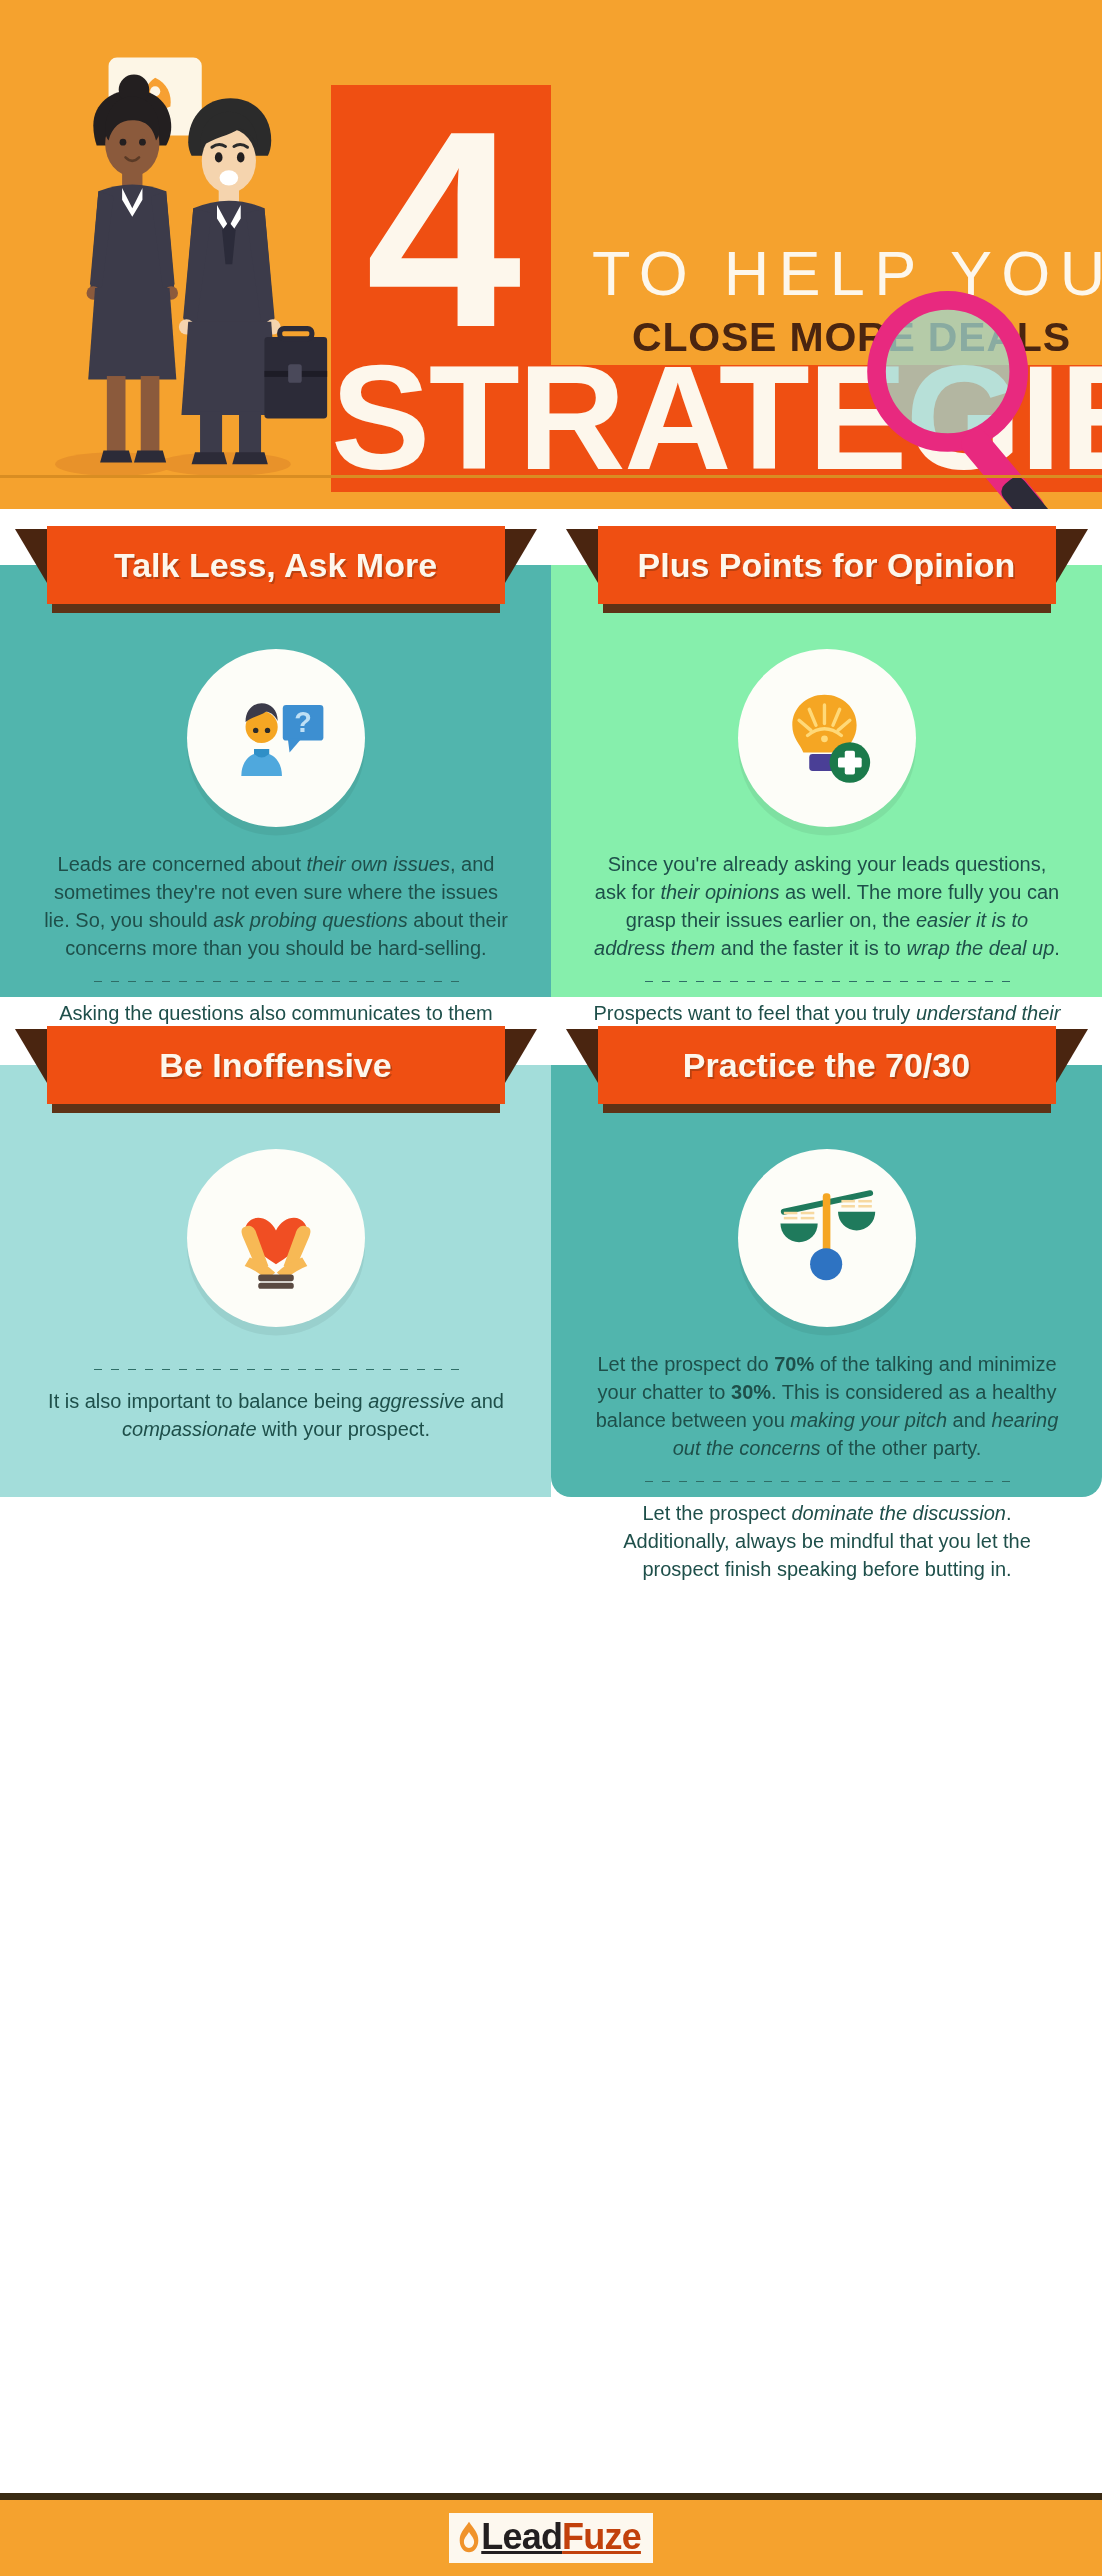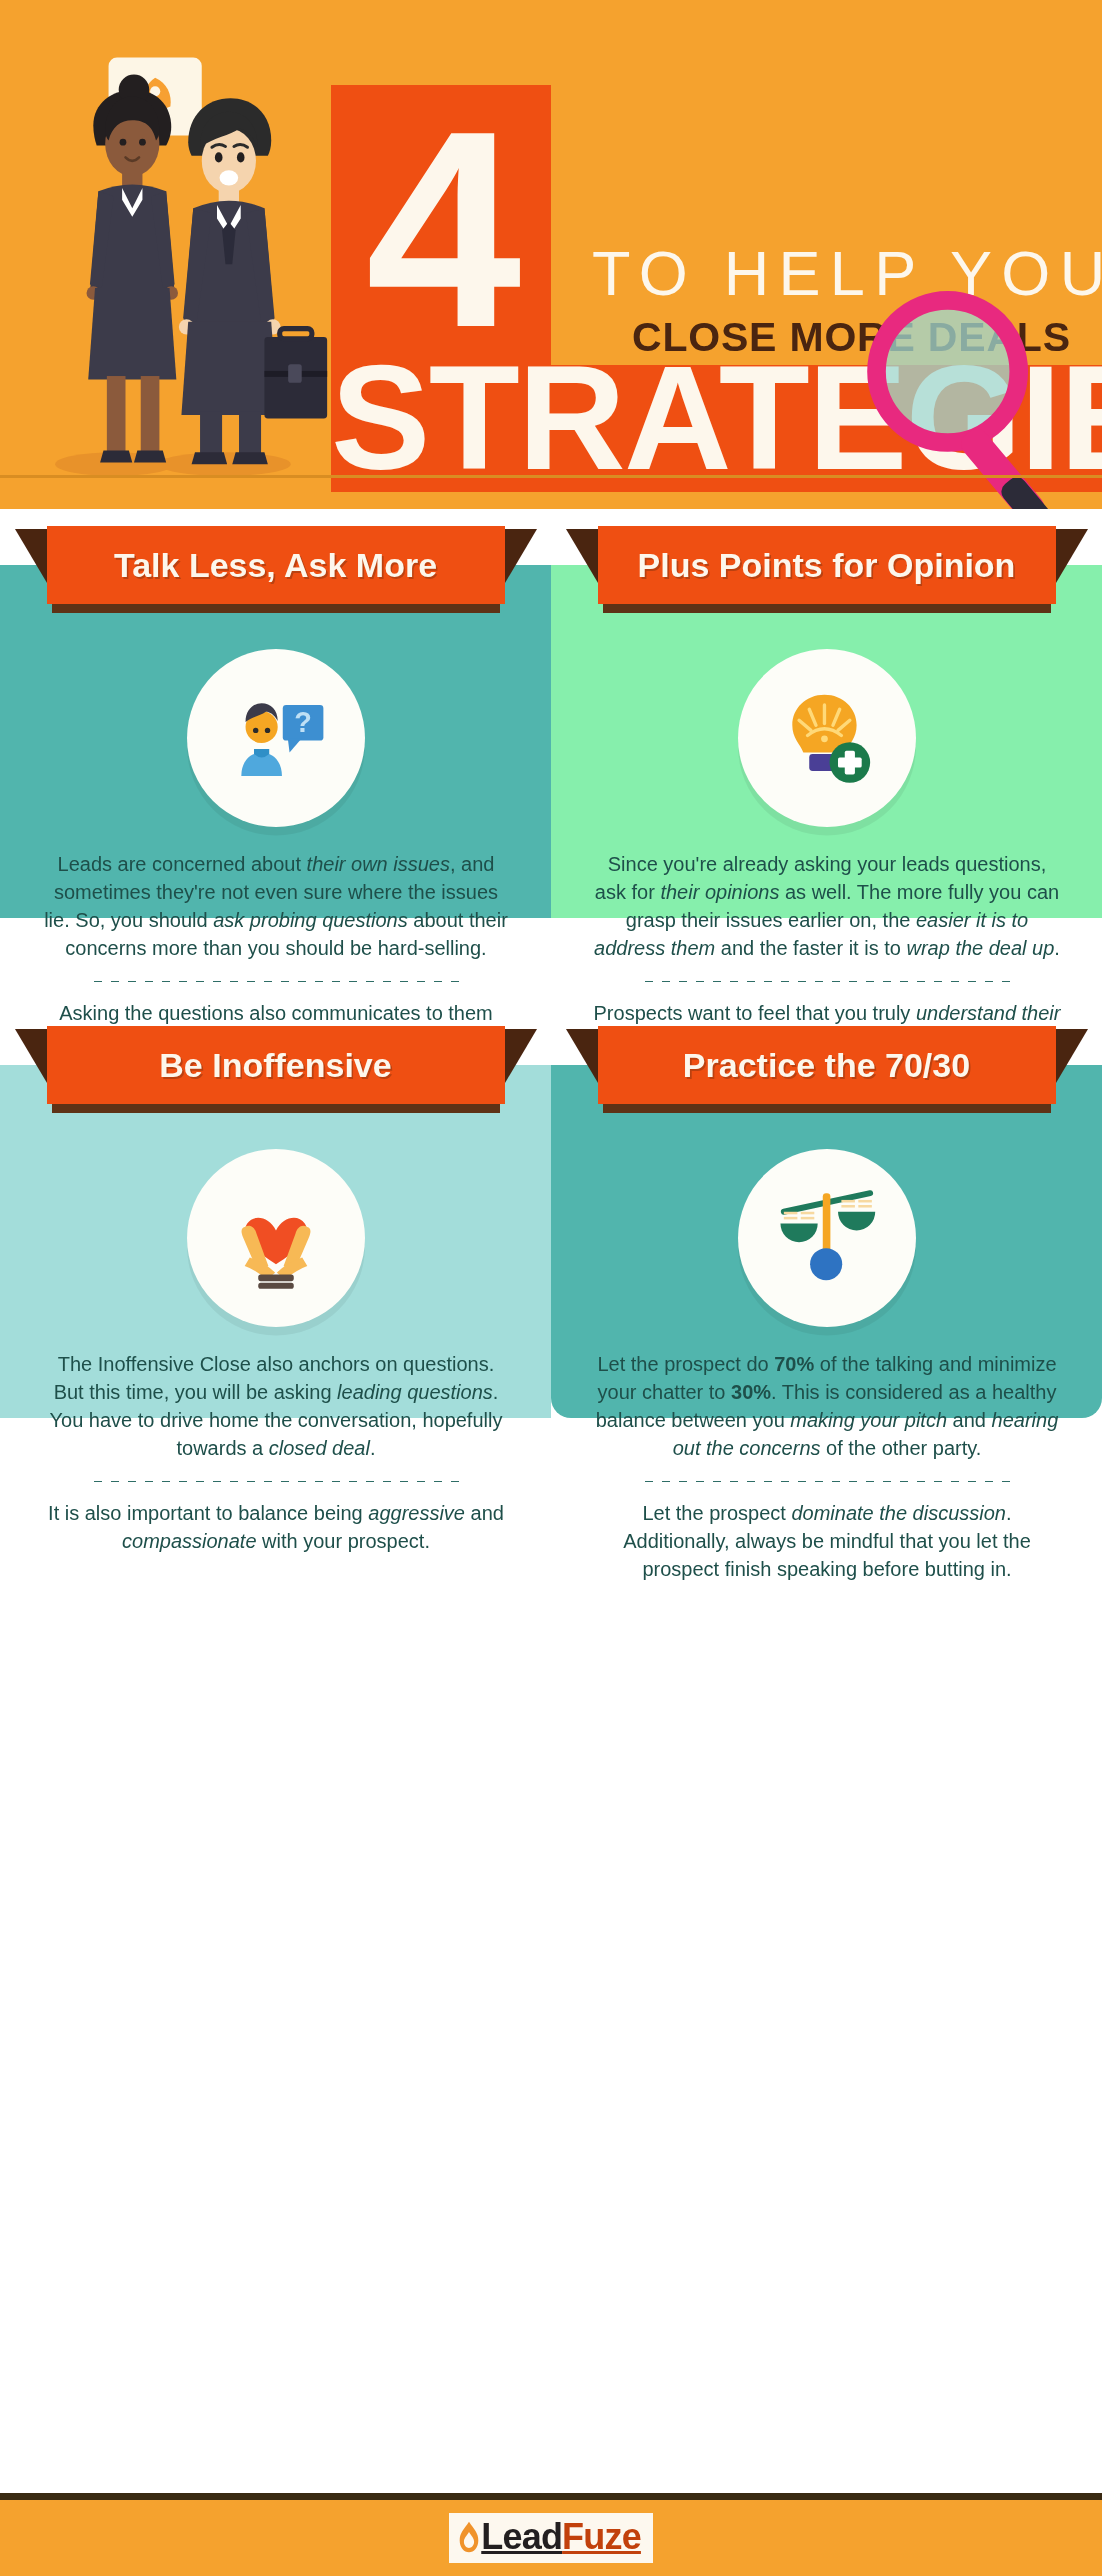--- a/index.html
+++ b/index.html
@@ -98,21 +98,21 @@
   .cards {
     position: absolute;
     left: 0; top: 526px;
     width: 1102px;
   }
   .card-row { position: relative; width: 1102px; height: 500px; }
   .card {
     position: absolute;
     top: 0;
     width: 551px;
-    height: 392px;
+    height: 471px;
     overflow: visible;
   }
   .card.left  { left: 0;    background: #51b5ad; }
   .card.right { left: 551px; background: #86efac; }
   .card.r2left  { background: #a3ddda; }
   .card.r2right { background: #51b5ad; border-radius: 20px; }
 
   .white-gap {
     position: absolute; left: 0; top: 0;
     width: 1102px; height: 39px; background: #ffffff;
@@ -402,21 +402,20 @@
             <path d="M65 56 c-8 -16 -26 -20 -34 -8 c-8 12 2 28 34 48 c32 -20 42 -36 34 -48 c-8 -12 -26 -8 -34 8z" fill="#f04e23"></path>
             <path d="M28 52 c6 -4 12 0 14 8 l14 38 l-12 8 l-18 -42 c-3 -7 -2 -11 2 -12z" fill="#f7b955"></path>
             <path d="M102 52 c-6 -4 -12 0 -14 8 l-14 38 l12 8 l18 -42 c3 -7 2 -11 -2 -12z" fill="#f7b955"></path>
             <path d="M34 88 q18 6 30 18 l-10 8 q-14 -12 -26 -16z" fill="#f7b955"></path>
             <path d="M96 88 q-18 6 -30 18 l10 8 q14 -12 26 -16z" fill="#f7b955"></path>
             <rect x="44" y="108" width="42" height="8" rx="3" fill="#5a4a42"></rect>
             <rect x="44" y="118" width="42" height="7" rx="3" fill="#5a4a42"></rect>
           </svg>
         </div>
         <div class="card-body">
-          <p class="para">The Inoffensive Close also anchors on questions. But this time, you will be asking <em>leading questions</em>. You have to drive home the conversation, hopefully towards a <em>closed deal</em>.</p>
           <div class="divider"></div>
           <p class="para">It is also important to balance being <em>aggressive</em> and <em>compassionate</em> with your prospect.</p>
         </div>
       </div>
 
       <div class="card right r2right">
         <div class="white-gap"></div>
         <div class="ribbon-wrap">
           <div class="ribbon-tail-l"></div>
           <div class="ribbon-tail-r"></div>

